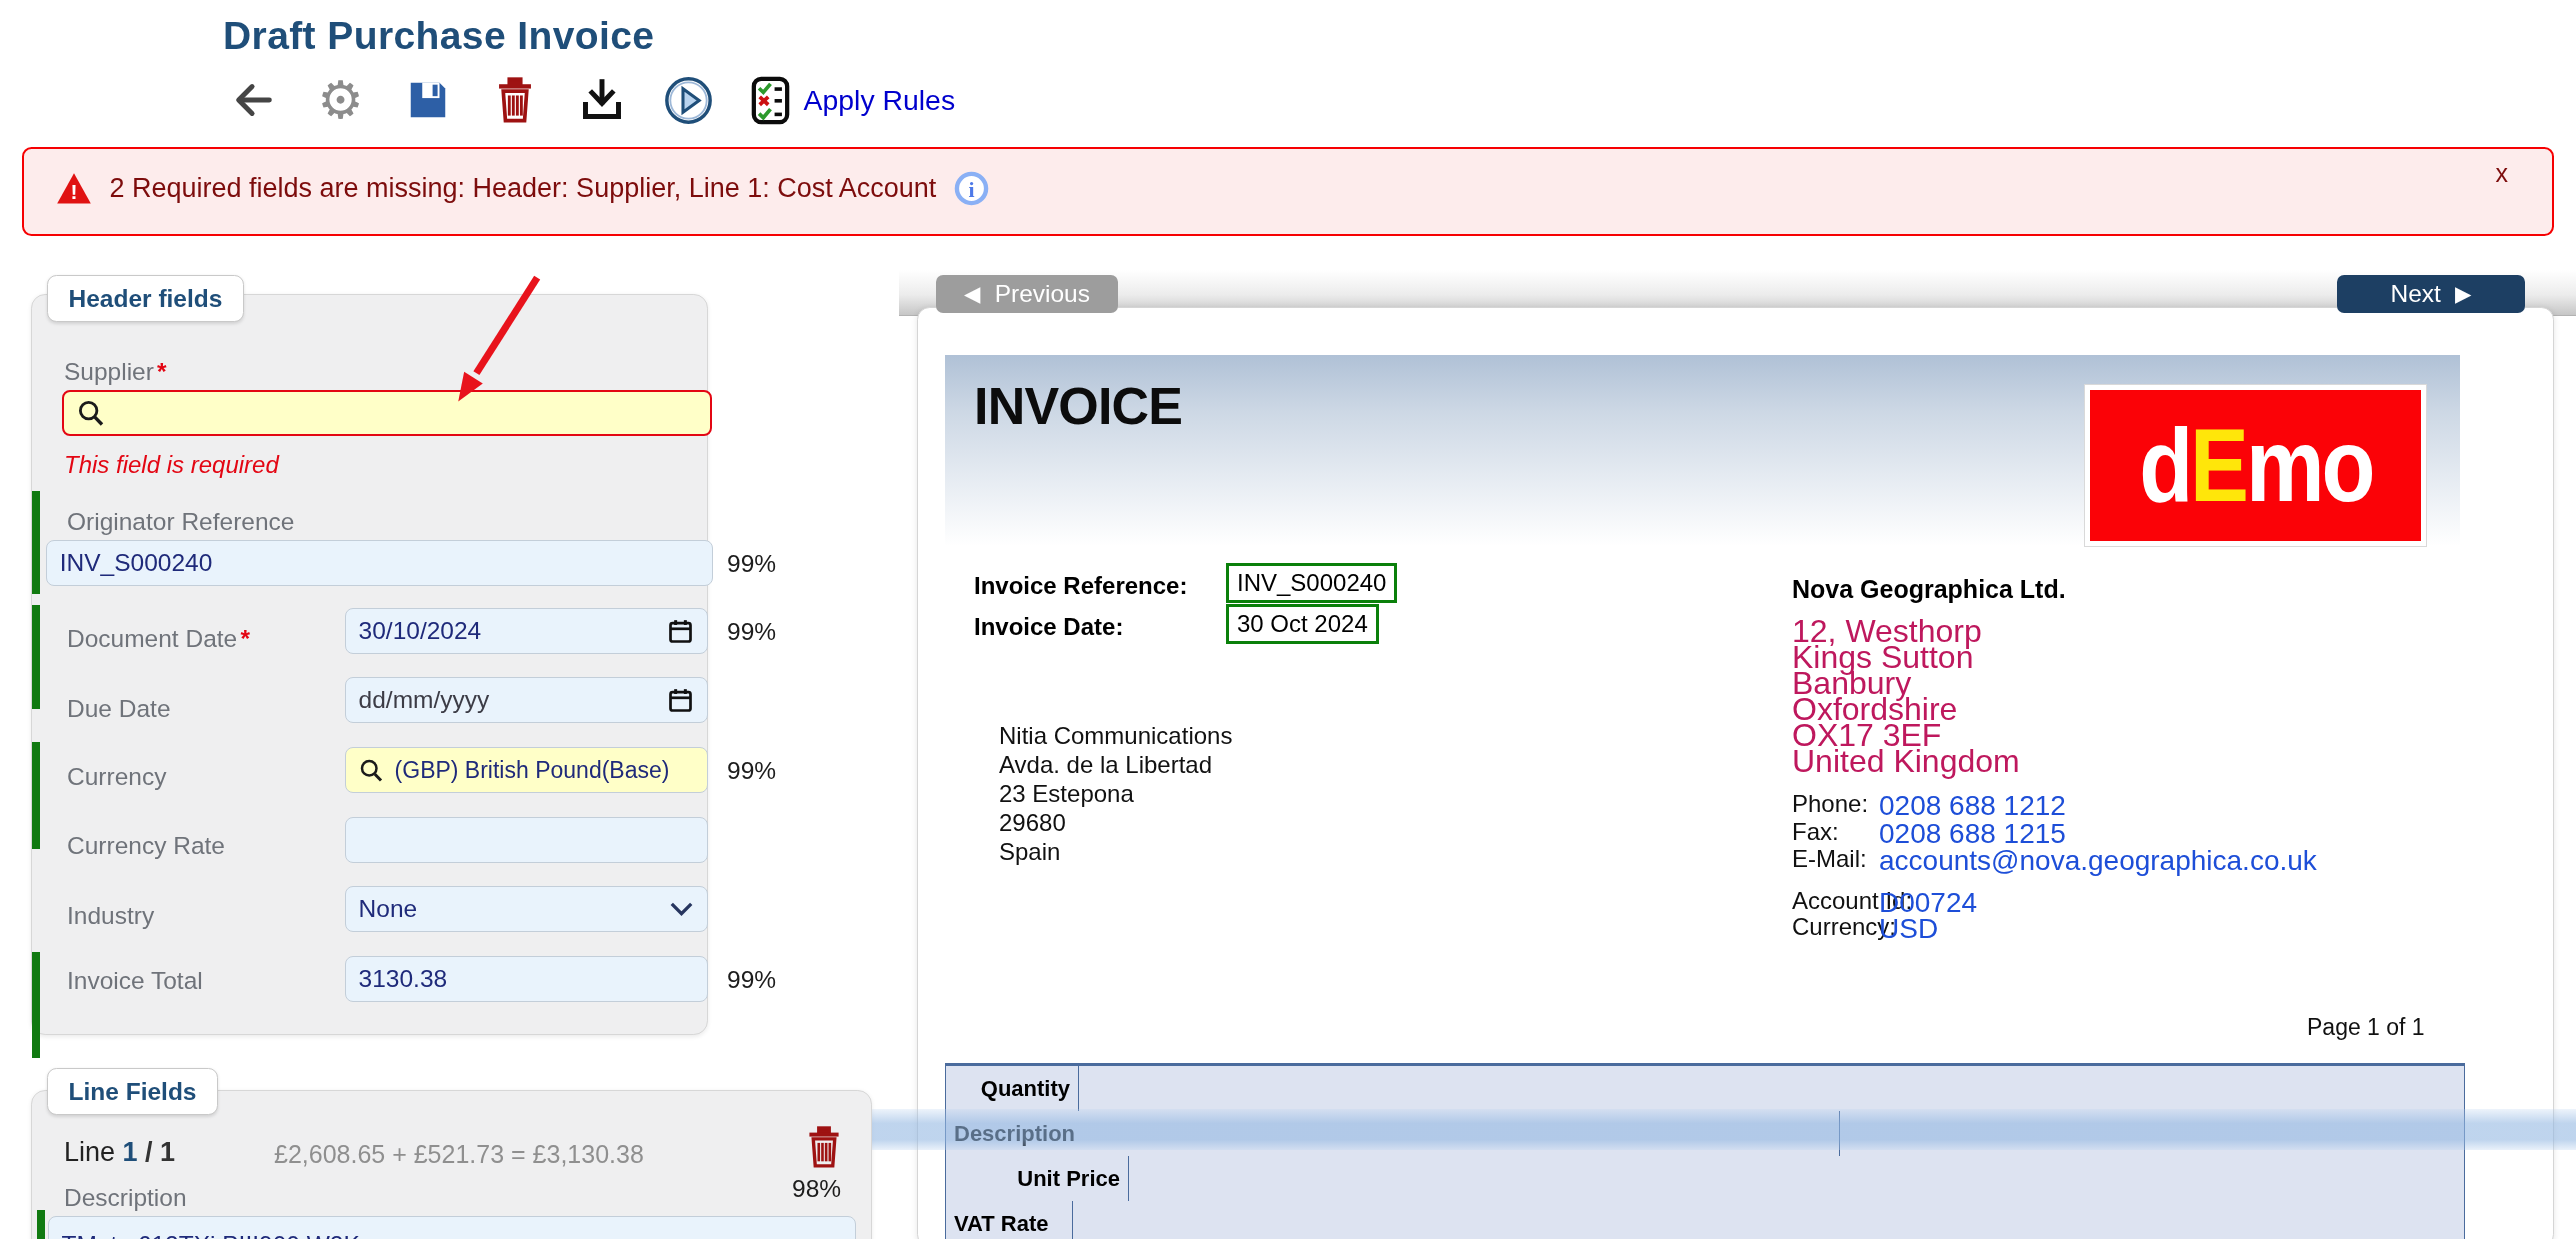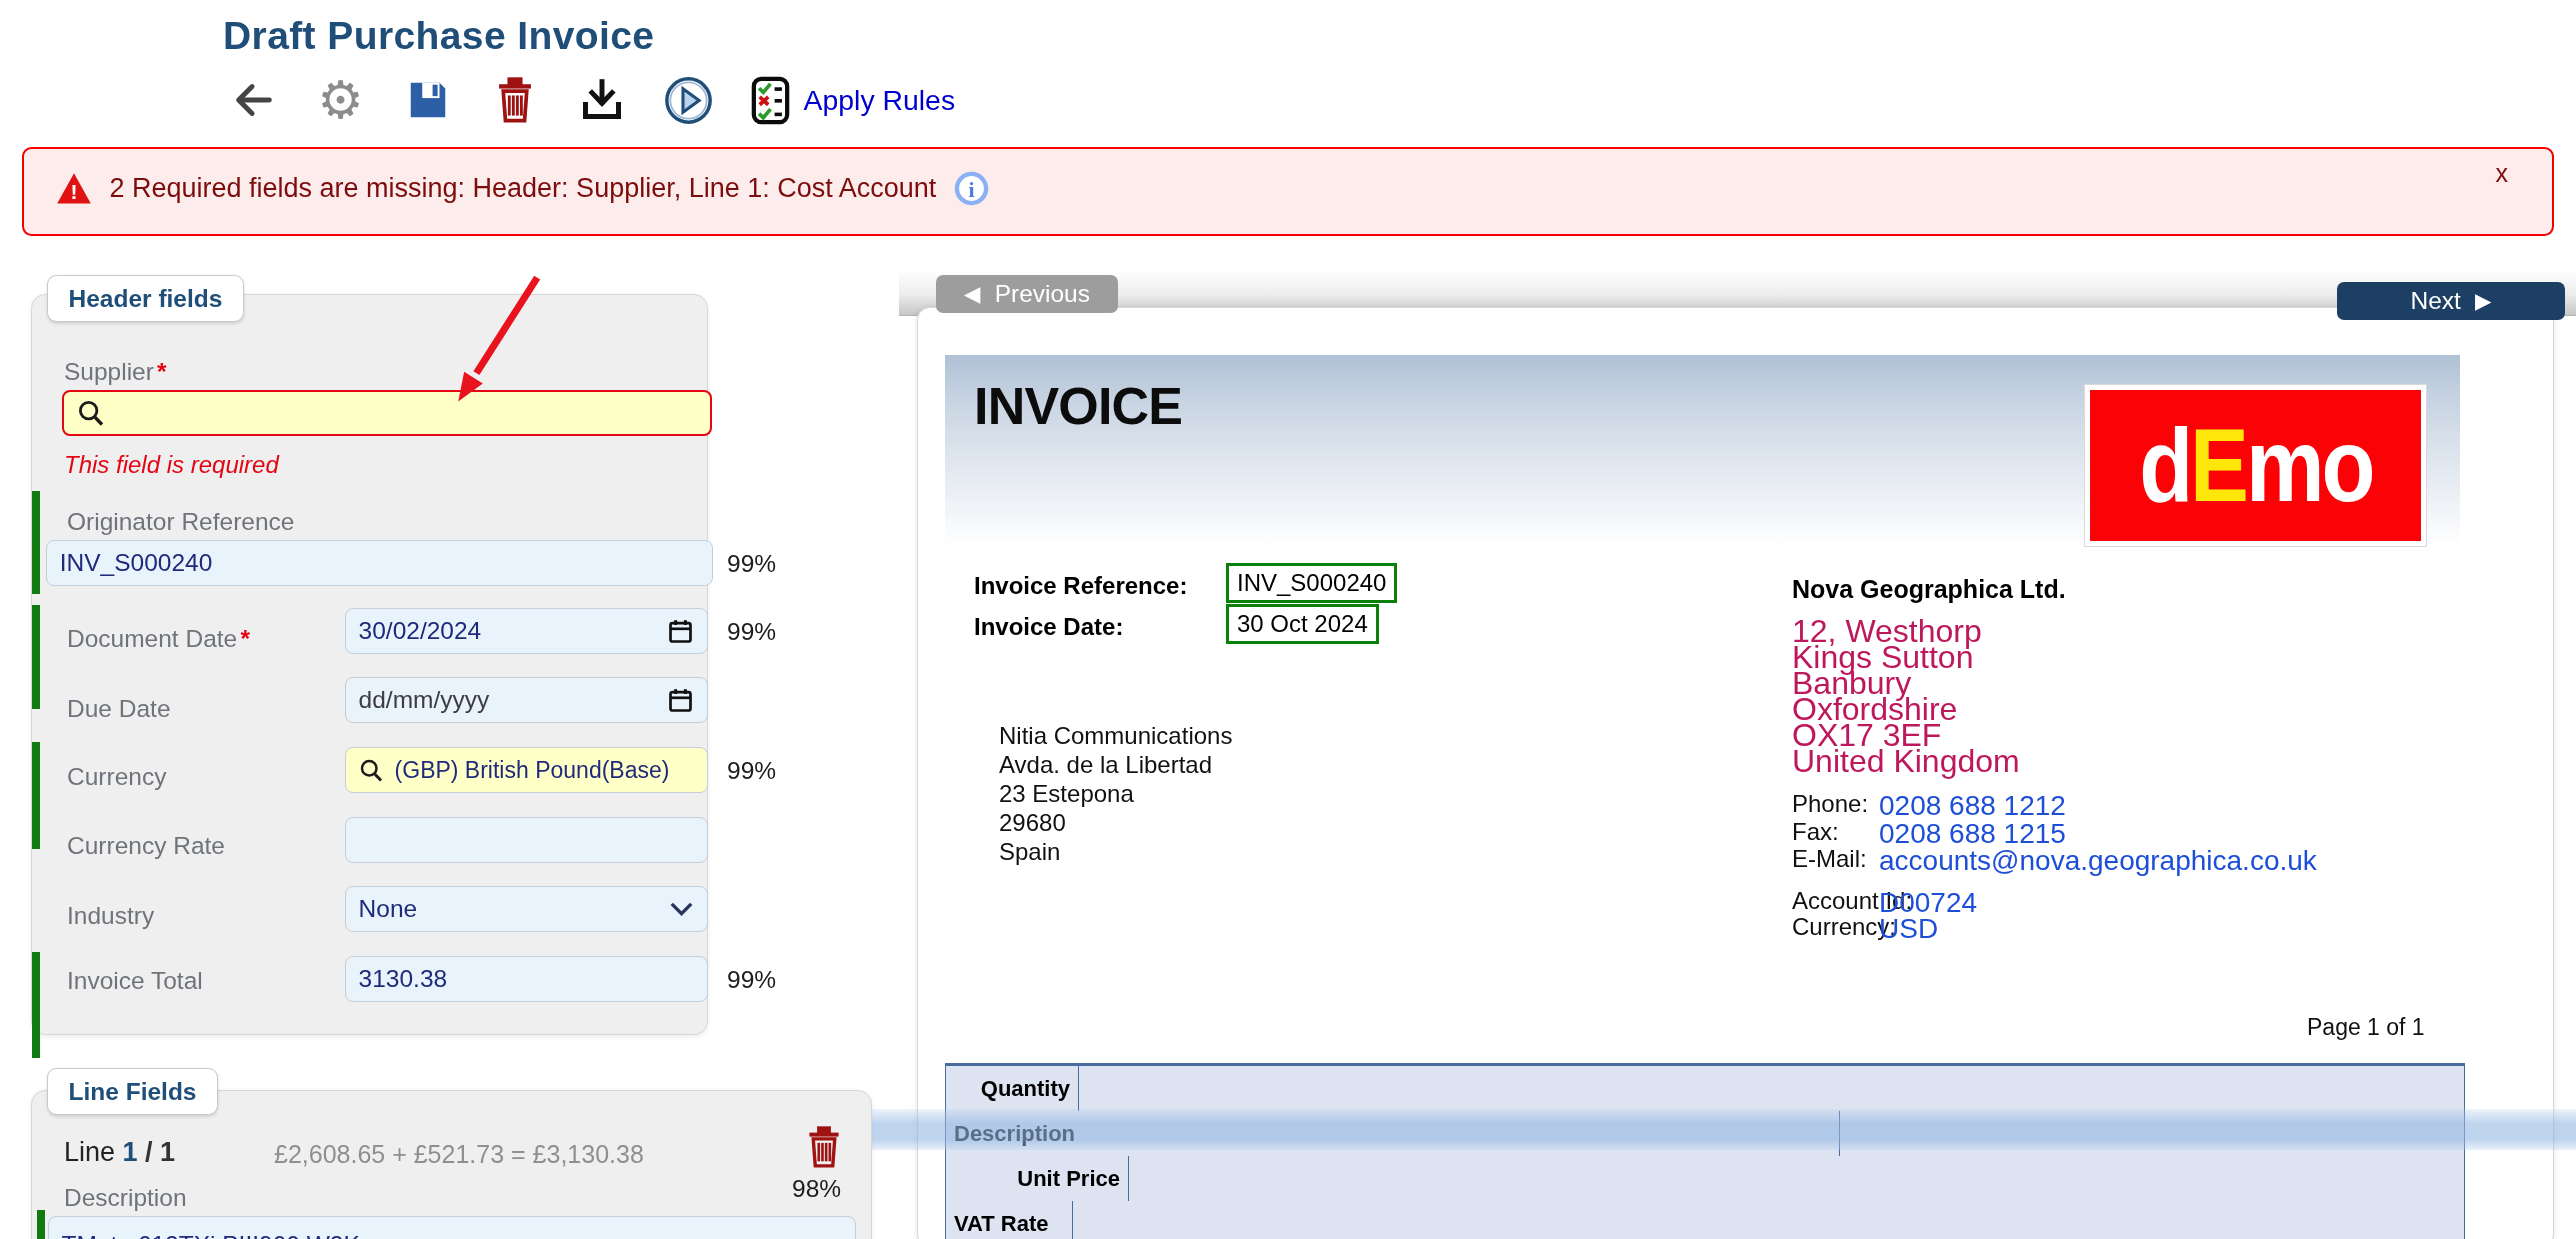--- a/index.html
+++ b/index.html
@@ -50,21 +50,21 @@
   .desc-label { left:32px; top:93px; }
   .desc-conf { left:760px; top:84px; }
   .desc-bar { left:4.7px; top:119px; height:87px; }
   .desc-input { left:16px; top:125px; width:808px; height:58px; }
 
   
   .pv-strip { position:absolute; left:899px; top:270px; width:1677px; height:46px; background:linear-gradient(to bottom,#ffffff 0%,#ececec 55%,#c6c6c6 100%); border-bottom:1.6px solid #b2b2b2; }
   .pv-card { position:absolute; left:917px; top:307px; width:1637px; height:940px; background:#ffffff; border:0.8px solid #d5d5d5; border-radius:12.6px; box-shadow:0 1.6px 6.3px rgba(0,0,0,0.10); }
   .btn { position:absolute; height:38px; border-radius:7.1px; display:flex; align-items:center; justify-content:center; gap:14.2px; color:#ffffff; font-size:24.5px; cursor:pointer; z-index:8; }
   #prev-btn { left:936px; top:275px; width:182px; background:#9d9d9d; }
-  #next-btn { left:2337px; top:282px; width:228px; background:#1d3f63; }
+  #next-btn { left:2337px; top:275px; width:188px; background:#1d3f63; }
   .tri { font-size:21.3px; line-height:1; font-family:"DejaVu Sans",sans-serif; }
 
   .doc-band { position:absolute; left:945px; top:355px; width:1515px; height:191px; background:linear-gradient(to bottom,#b0c1d6 0%,#cdd8e5 30%,#ffffff 100%); }
   .doc-title { position:absolute; left:974px; top:376px; font-size:52px; font-weight:bold; color:#0c0c0c; letter-spacing:-0.8px; }
   .logo { position:absolute; left:2085px; top:385px; width:341px; height:161px; background:#fb0207; border:5.5px solid #ffffff; outline:0.8px solid #d9d9d9; display:flex; align-items:center; justify-content:center; }
   .logo-text { font-size:93px; font-weight:bold; letter-spacing:-3.2px; transform:scale(0.95,1.12); color:#ffffff; }
   .logo-text .e { color:#ffe60a; }
 
   .doc-lbl { position:absolute; font-size:24px; font-weight:bold; color:#000; }
   .doc-box { position:absolute; border:3.2px solid #0a800a; padding:3.2px 8px; font-size:24px; color:#000; background:transparent; white-space:nowrap; cursor:pointer; }
@@ -203,21 +203,21 @@
     <div class="f-input" style="left:14.2px; top:245px; width:667px;">
       <span>INV_S000240</span>
     </div>
     <div class="f-conf" style="left:695px; top:255px;">99%</div>
 
     <div class="green-bar" style="left:0; top:310px; height:104px;"></div>
     <div class="f-label" style="left:35px; top:330px;">
       <span>Document Date</span><span class="req-star">*</span>
     </div>
     <div class="f-input" style="left:313px; top:313px; width:363px;">
-      <span>30/02/2024</span>
+      <span>30/10/2024</span>
       <span class="cal-icon">
         <svg width="27" height="27" viewBox="0 0 20 20" fill="none" stroke="#111111">
             <rect x="2.6" y="3.8" width="14.8" height="13.6" rx="1.5" stroke-width="2"></rect>
             <line x1="2.6" y1="8" x2="17.4" y2="8" stroke-width="2"></line>
             <line x1="6.4" y1="1.6" x2="6.4" y2="5.2" stroke-width="2.2"></line>
             <line x1="13.6" y1="1.6" x2="13.6" y2="5.2" stroke-width="2.2"></line>
           </svg>
       </span>
     </div>
     <div class="f-conf" style="left:695px; top:323px;">99%</div>

